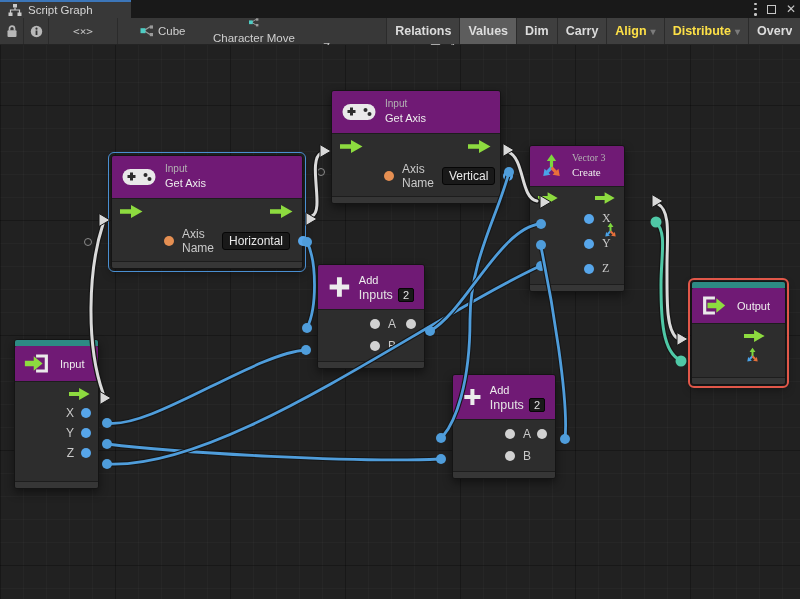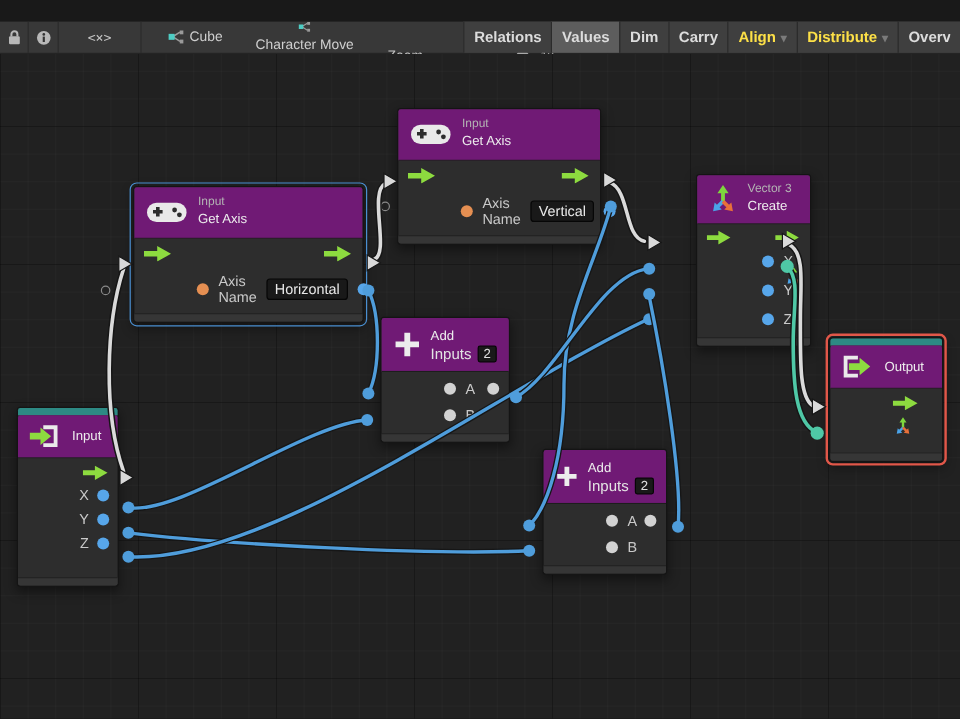--- a/index.html
+++ b/index.html
@@ -83,20 +83,40 @@
   .wteal { fill:none; stroke:#4fc8a6; stroke-width:3; stroke-linecap:round; }
   .tri { fill:#d9d9d9; stroke:#161616; stroke-width:1; }
   .beadb { fill:#4f9ddb; }
   .beadt { fill:#4fc8a6; }
 </style>
 </head>
 <body>
 
 <div class="stage">
 
+  <div class="tabbar">
+    <div class="tab">
+      <svg width="14" height="12" viewBox="0 0 14 12">
+        <rect x="5" y="0" width="4" height="3.5" fill="#c9c9c9"></rect>
+        <path d="M7 3.5 V6 M2.5 9 V6 H11.5 V9" stroke="#c9c9c9" stroke-width="1.2" fill="none"></path>
+        <rect x="0.5" y="8.5" width="4" height="3.5" fill="#c9c9c9"></rect>
+        <rect x="9.5" y="8.5" width="4" height="3.5" fill="#c9c9c9"></rect>
+      </svg>
+      <span>Script Graph</span>
+    </div>
+    <div class="winctl">
+      <div class="kebab">
+          <i></i>
+          <i></i>
+          <i></i>
+        </div>
+      <div class="maxbox"></div>
+      <div class="closex">✕</div>
+    </div>
+  </div>
 
   <div class="toolbar">
     <div class="tcell" style="left:0;width:24px;">
       <svg width="12" height="14" viewBox="0 0 12 14">
         <path d="M3.5 6.5 V4.6 a2.5 2.5 0 0 1 5 0 V6.5" stroke="#b8b8b8" stroke-width="1.7" fill="none"></path>
         <rect x="1.5" y="6.3" width="9" height="6.6" rx="1" fill="#b8b8b8"></rect>
       </svg>
     </div>
     <div class="tcell" style="left:24px;width:25px;">
       <svg width="13" height="13" viewBox="0 0 13 13">
@@ -295,21 +315,21 @@
         <span class="plabel">A</span>
         <span class="port gray out-right"></span>
       </div>
       <div class="prow" style="padding-bottom:8px;">
         <span class="port gray"></span>
         <span class="plabel">B</span>
       </div>
       <div class="nfoot"></div>
     </div>
 
-    <div class="node" style="left:580px;top:100px;width:96px;">
+    <div class="node" style="left:529px;top:100px;width:96px;font-family:Liberation Serif, serif;">
       <div class="nhead" style="gap:7px;padding:6px 8px;">
         <svg width="27" height="27" viewBox="0 0 22 22">
           <g transform="translate(11,12)">
             <g>
                 <line x1="0" y1="0" x2="0" y2="-6" stroke="#7ed63e" stroke-width="2.6"></line>
                 <polygon points="-3.8,-5.5 0,-11 3.8,-5.5" fill="#7ed63e"></polygon>
               </g>
             <g transform="rotate(225)">
                 <line x1="0" y1="0" x2="0" y2="-5" stroke="#4aa3e8" stroke-width="2.6"></line>
                 <polygon points="-3.4,-4.6 0,-9.5 3.4,-4.6" fill="#4aa3e8"></polygon>

